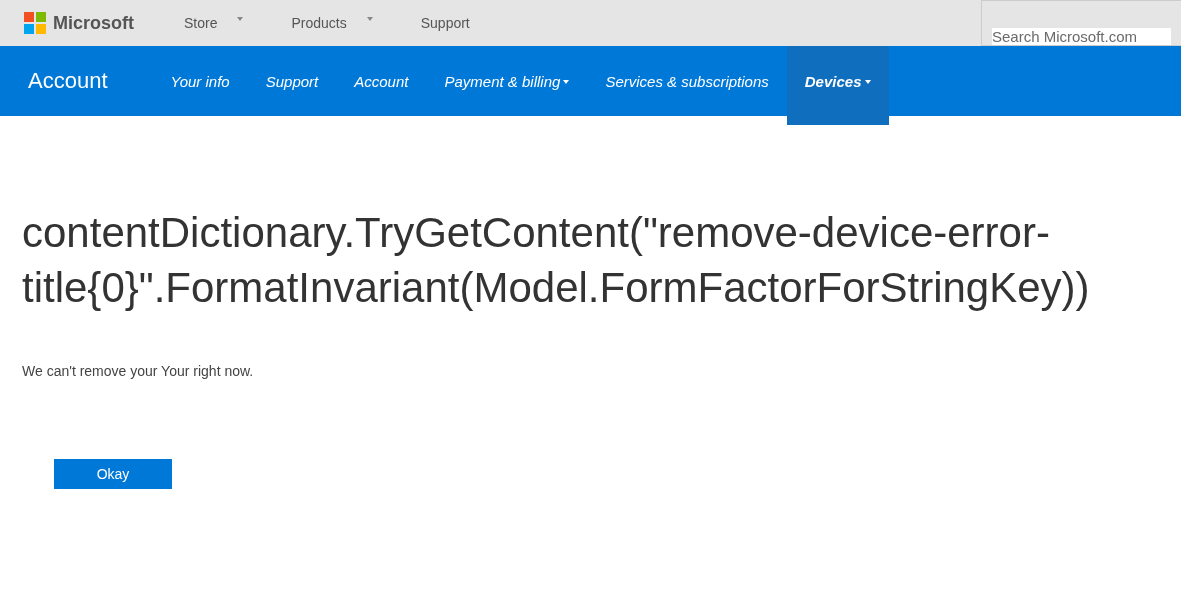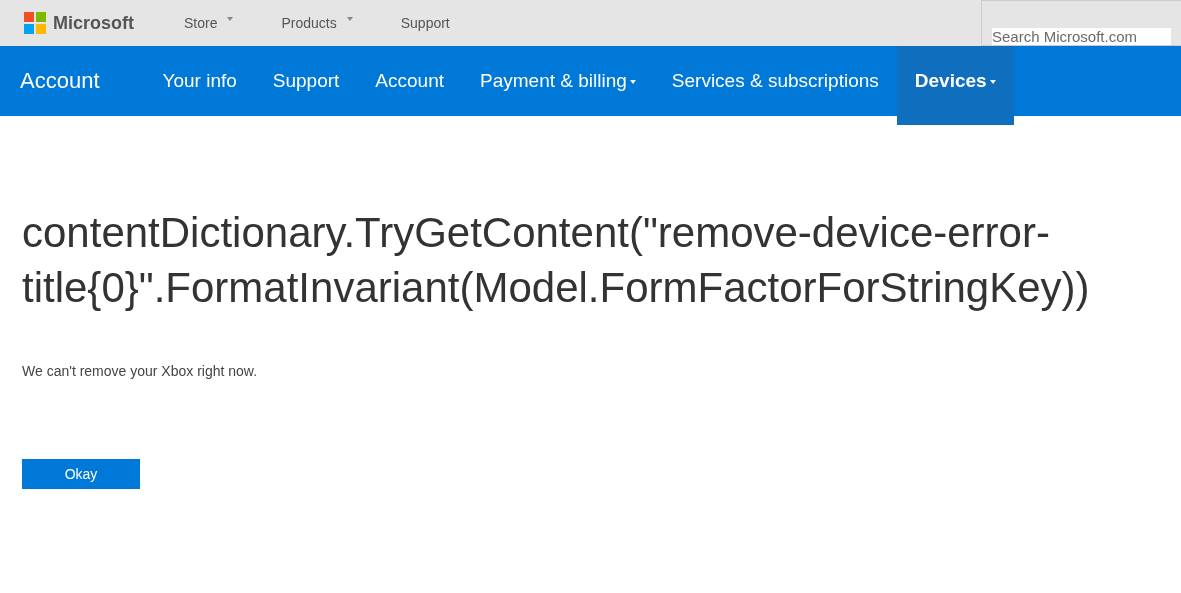--- a/index.html
+++ b/index.html
@@ -30,21 +30,21 @@
     }
     .sq { width: 100%; height: 100%; }
     .sq.r { background: #f25022; }
     .sq.g { background: #7fba00; }
     .sq.b { background: #00a4ef; }
     .sq.y { background: #ffb900; }
     .logo-text { font-size: 18px; font-weight: 600; color: #555; }
     .top-nav { display: flex; align-items: center; gap: 48px; }
     .top-nav-item {
       font-size: 14px; color: #555;
-      display: flex; gap: 10px;
+      display: flex; gap: 20px;
       cursor: pointer;
     }
     .chev-dn {
       width: 0; height: 0;
       border-left: 3px solid transparent;
       border-right: 3px solid transparent;
       border-top: 4px solid #888;
       margin-top: 2px;
     }
     .search-box {
@@ -64,34 +64,35 @@
       color: #666;
     }
     .search-box input::placeholder { color: #6a6a6a; }
 
     
     .account-nav {
       background: #0078d7;
       height: 70px;
       display: flex;
       align-items: center;
-      padding-left: 20px;
+      padding-left: 28px;
       color: #fff;
     }
     .account-title {
       font-size: 22px;
       font-weight: 400;
       margin-right: 45px;
     }
     .account-nav-item {
-      font-size: 19px;
+      font-size: 15px;
       display: flex; align-items: center; gap: 3px;
       cursor: pointer;
       height: 88px;
       padding: 0 18px;
+      font-style: italic;
     }
     .account-nav-item.active {
       background: #106ebe;
       font-weight: 600;
     }
     .chev-dn-w {
       width: 0; height: 0;
       border-left: 3px solid transparent;
       border-right: 3px solid transparent;
       border-top: 4px solid #fff;
@@ -118,20 +119,21 @@
     .okay-btn {
       margin-top: 80px;
       background: #0078d7;
       color: #fff;
       border: none;
       width: 118px;
       height: 30px;
       font-size: 14px;
       cursor: pointer;
       font-family: inherit;
+      margin-left: 32px;
     }
   </style>
 </head>
 <body>
 
 <div class="top-header">
   <div class="logo">
     <div class="ms-squares">
       <div class="sq r"></div>
         <div class="sq g"></div>
@@ -178,15 +180,15 @@
     <span>Services &amp; subscriptions</span>
   </div>
   <div class="account-nav-item active">
     <span>Devices</span>
     <span class="chev-dn-w"></span>
   </div>
 </div>
 
 <div class="main">
   <h1 class="error-title">contentDictionary.TryGetContent("remove-device-error-title{0}".FormatInvariant(Model.FormFactorForStringKey))</h1>
-  <p class="error-msg">We can't remove your Xbox right now.</p>
+  <p class="error-msg">We can't remove your Your right now.</p>
   <button class="okay-btn">Okay</button>
 </div>
 
 </body></html>

